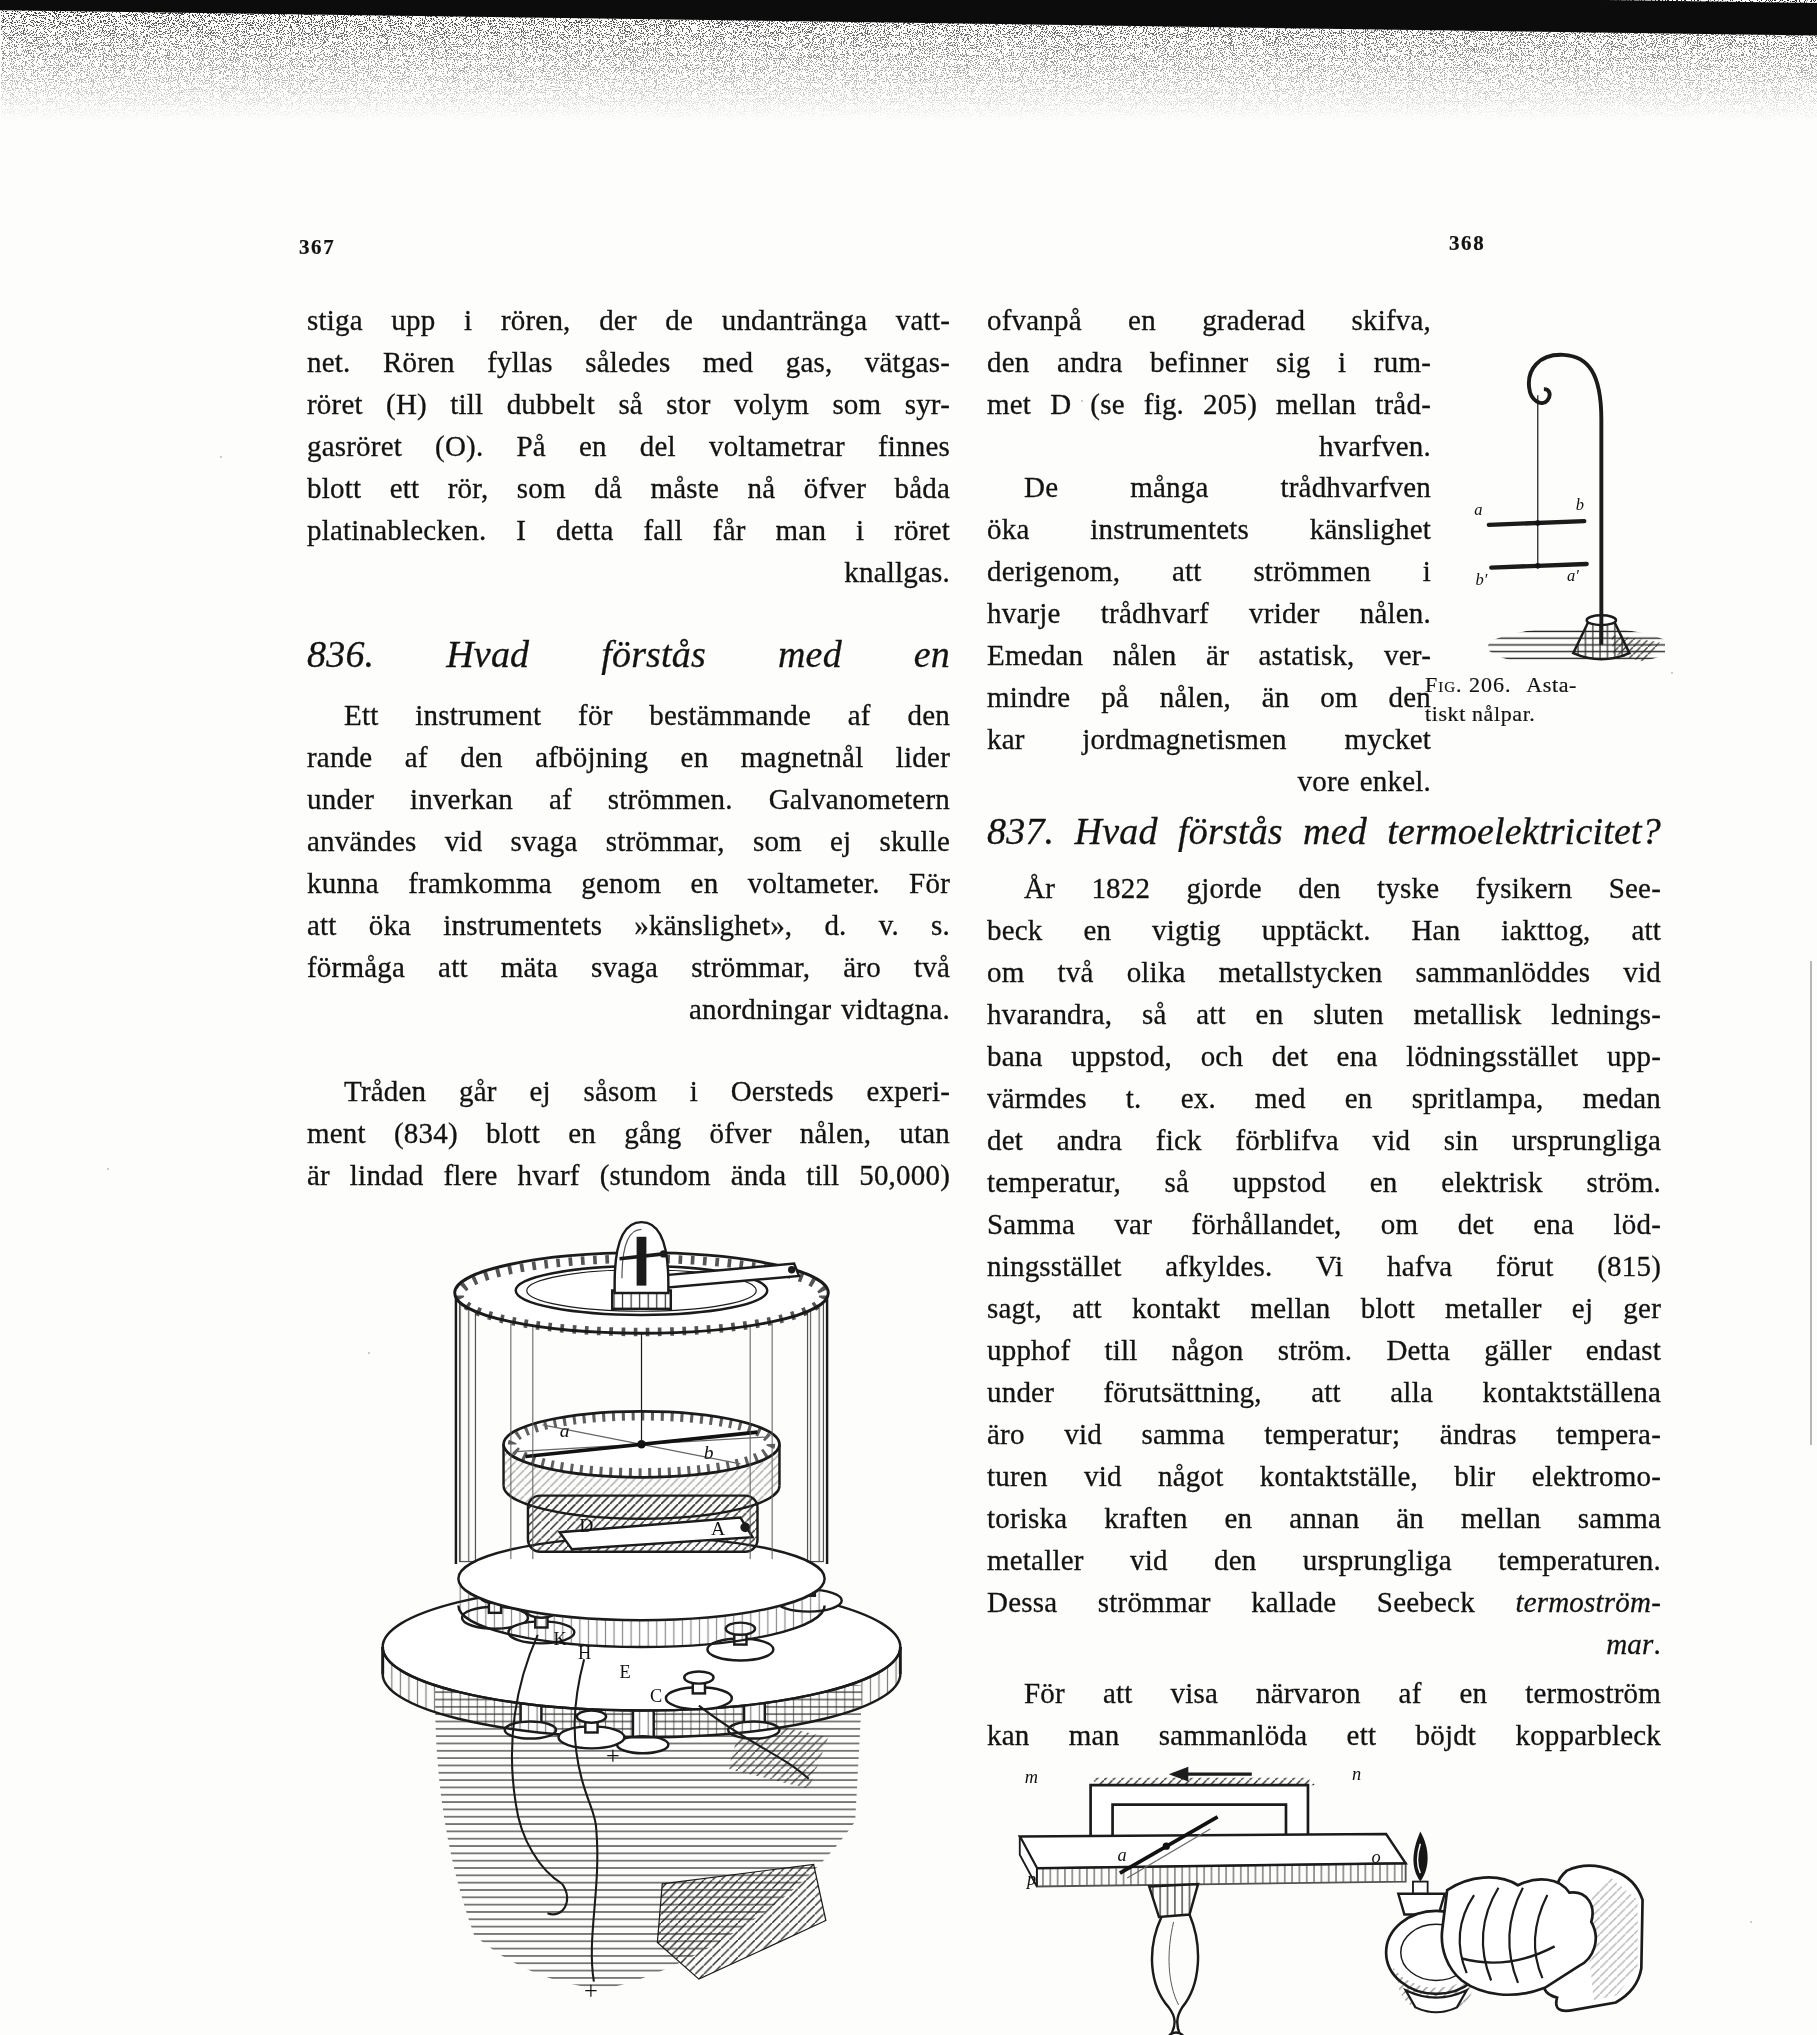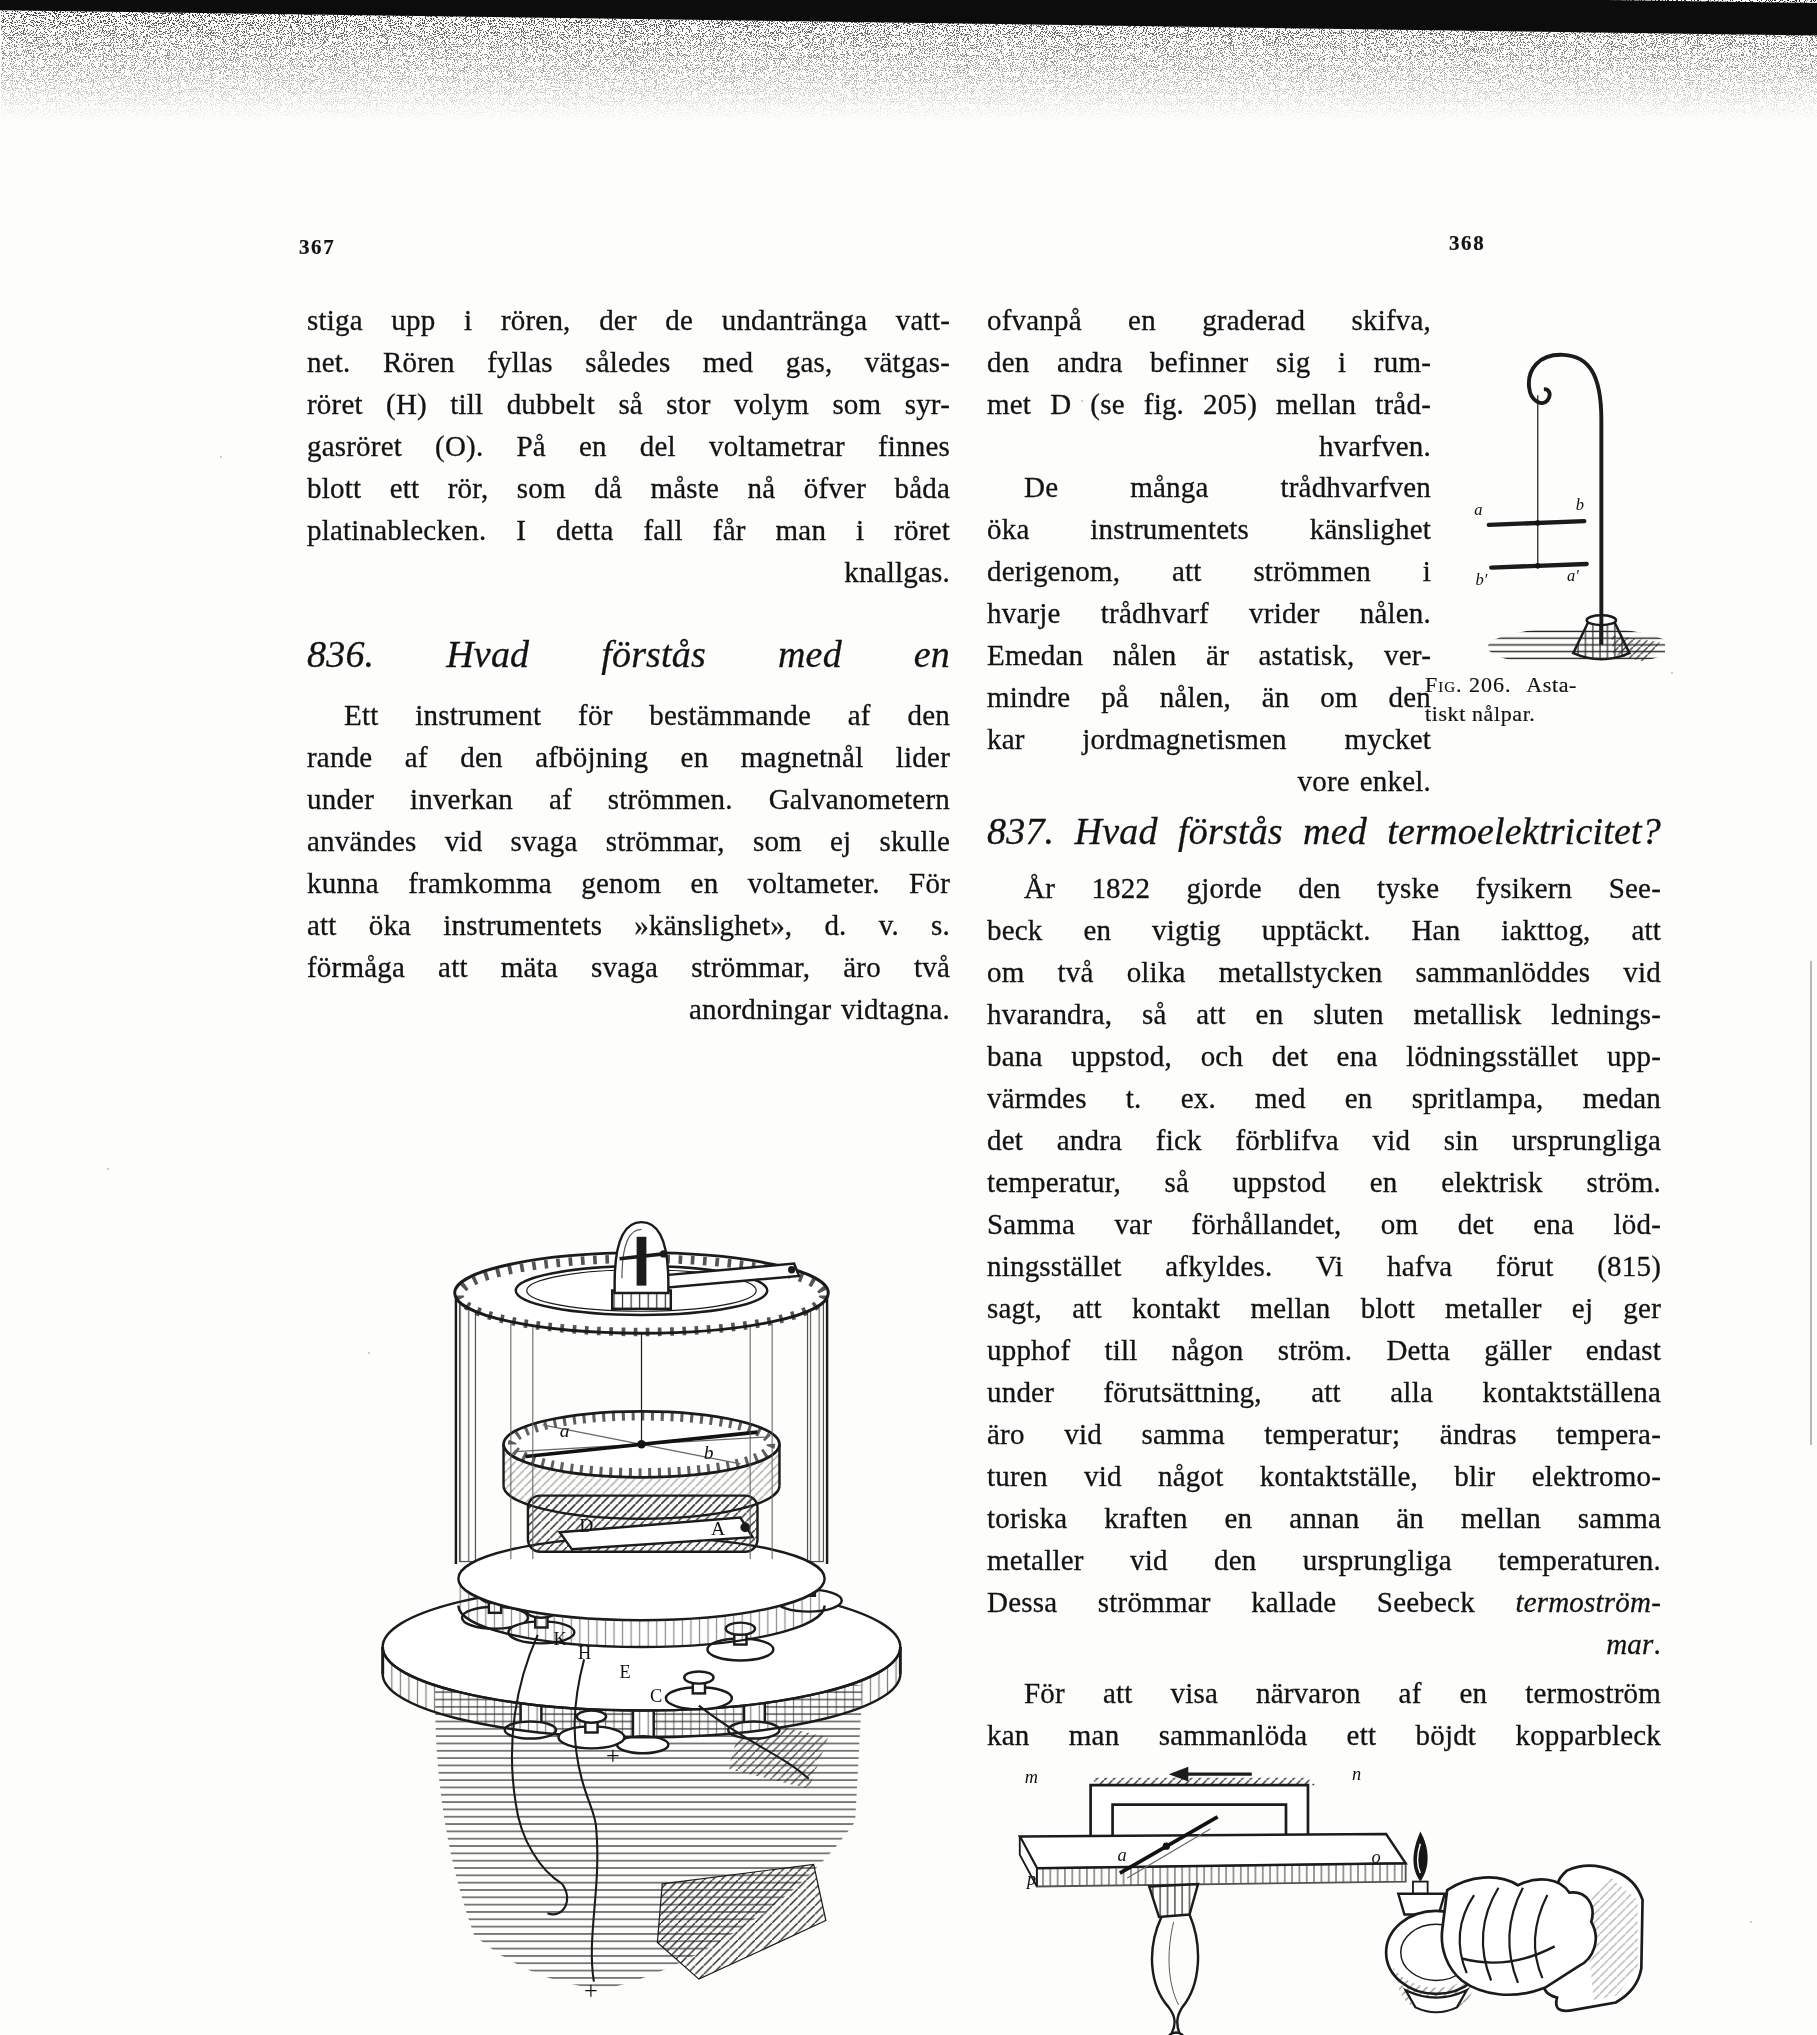--- a/index.html
+++ b/index.html
@@ -73,20 +73,25 @@
       <div class="tline">Ett instrument för bestämmande af den</div>
       <div class="tline">rande af den afböjning en magnetnål lider</div>
       <div class="tline">under inverkan af strömmen. Galvanometern</div>
       <div class="tline">användes vid svaga strömmar, som ej skulle</div>
       <div class="tline">kunna framkomma genom en voltameter. För</div>
       <div class="tline">att öka instrumentets »känslighet», d. v. s.</div>
       <div class="tline">förmåga att mäta svaga strömmar, äro två</div>
       <div class="tline nojust">anordningar vidtagna.</div>
     </div>
 
+  <div class="abs txt indent" style="left:307px;top:1070px;width:643px">
+      <div class="tline">Tråden går ej såsom i Oersteds experi-</div>
+      <div class="tline">ment (834) blott en gång öfver nålen, utan</div>
+      <div class="tline">är lindad flere hvarf (stundom ända till 50,000)</div>
+    </div>
 
   <svg class="fig" style="left:379px;top:1205px" width="525" height="812" viewBox="0 0 430 665">
     <defs>
       <pattern id="p5v" width="7" height="7" patternUnits="userSpaceOnUse">
           <path d="M3.5 0V7" stroke="#2b2b2b" stroke-width="1"></path>
         </pattern>
       <pattern id="p5h" width="9" height="6" patternUnits="userSpaceOnUse">
           <path d="M0 3H9" stroke="#242424" stroke-width="1.1"></path>
         </pattern>
       <pattern id="p5d" width="7" height="7" patternUnits="userSpaceOnUse">

